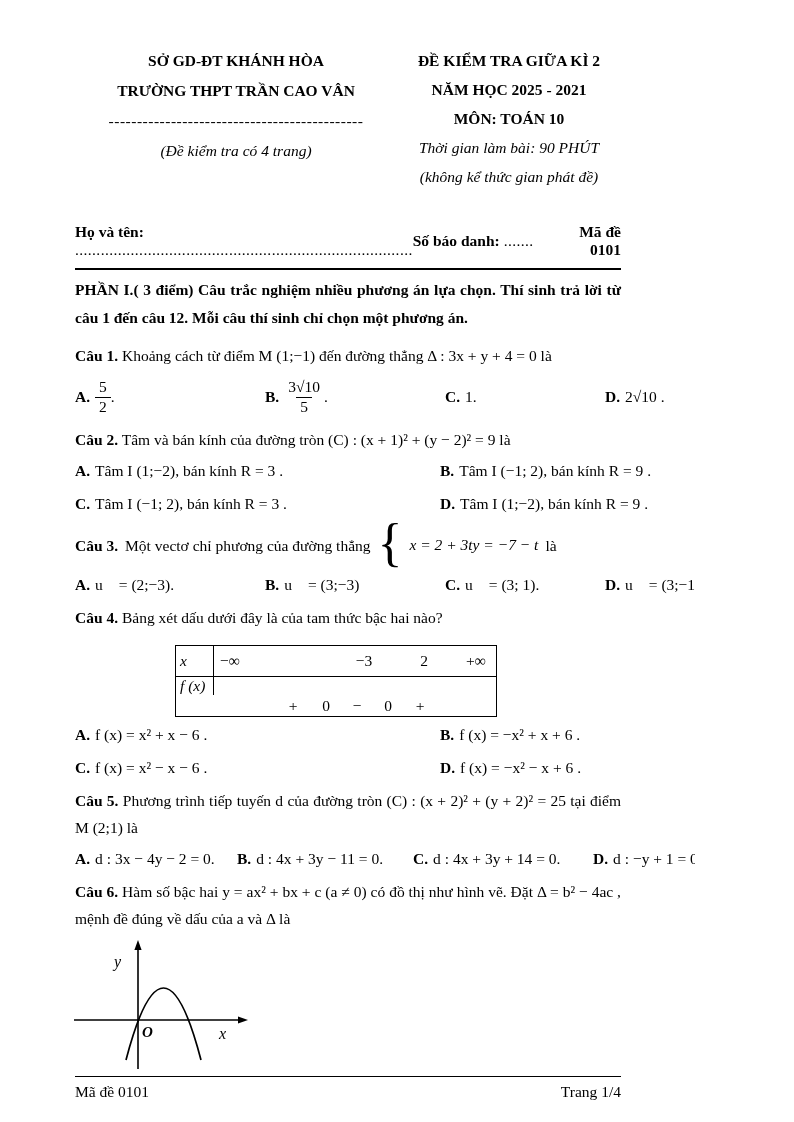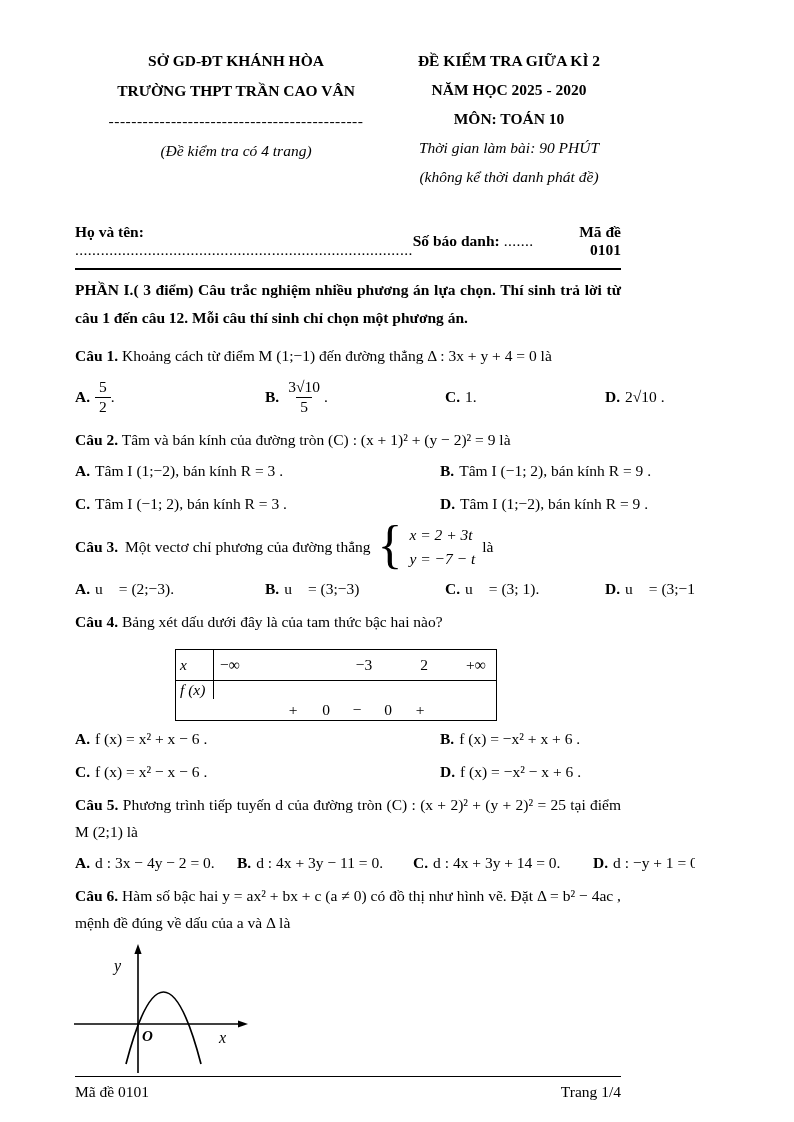--- a/index.html
+++ b/index.html
@@ -57,21 +57,21 @@
   .opts5 { grid-template-columns:162px 176px 180px 1fr; }
   .opt { display:flex; align-items:center; white-space:nowrap; }
 
   .frac { display:inline-flex; flex-direction:column; align-items:center; line-height:1.2; }
   .frac .den { border-top:1.4px solid #000; padding:0 4px; }
   .frac .num { padding:0 4px; }
 
   
   .q3line { display:flex; align-items:center; gap:7px; line-height:1; margin-top:4px; }
   .brace { font-size:52px; font-weight:300; line-height:0.85; transform:translateY(-2px); }
-  .sys { display:inline-flex; flex-direction:column; font-style:italic; line-height:24px; }
+  .sys { display:inline-flex; flex-direction:row; font-style:italic; line-height:24px; }
 
   
   .sign-table { margin:14px 0 4px 100px; width:322px; border:1.5px solid #000; }
   .st-row { display:flex; }
   .st-row-x { border-bottom:1.5px solid #000; height:31px; }
   .st-row-f { height:39px;flex-direction:column; }
   .st-label {
     width:38px; border-right:1.5px solid #000;
     font-style:italic; display:flex; align-items:center; padding-left:4px;
   }
@@ -100,24 +100,24 @@
 
     <div class="hdr">
       <div class="hdr-left">
         <div class="b">SỞ GD-ĐT KHÁNH HÒA</div>
         <div class="b">TRƯỜNG THPT TRẦN CAO VÂN</div>
         <div class="dash">---------------------------------------------</div>
         <div class="i">(Đề kiểm tra có 4 trang)</div>
       </div>
       <div class="hdr-right">
         <div class="b">ĐỀ KIỂM TRA GIỮA KÌ 2</div>
-        <div class="b">NĂM HỌC 2025 - 2020</div>
+        <div class="b">NĂM HỌC 2025 - 2021</div>
         <div class="b">MÔN: TOÁN 10</div>
         <div class="i">Thời gian làm bài: 90 PHÚT</div>
-        <div class="i">(không kể thời danh phát đề)</div>
+        <div class="i">(không kể thức gian phát đề)</div>
       </div>
     </div>
 
     <div class="info-row">
       <div class="info-name">
         <span class="b">Họ và tên:</span>
         <span class="dots">...............................................................................</span>
       </div>
       <div class="info-sbd">
         <span class="b">Số báo danh:</span>

